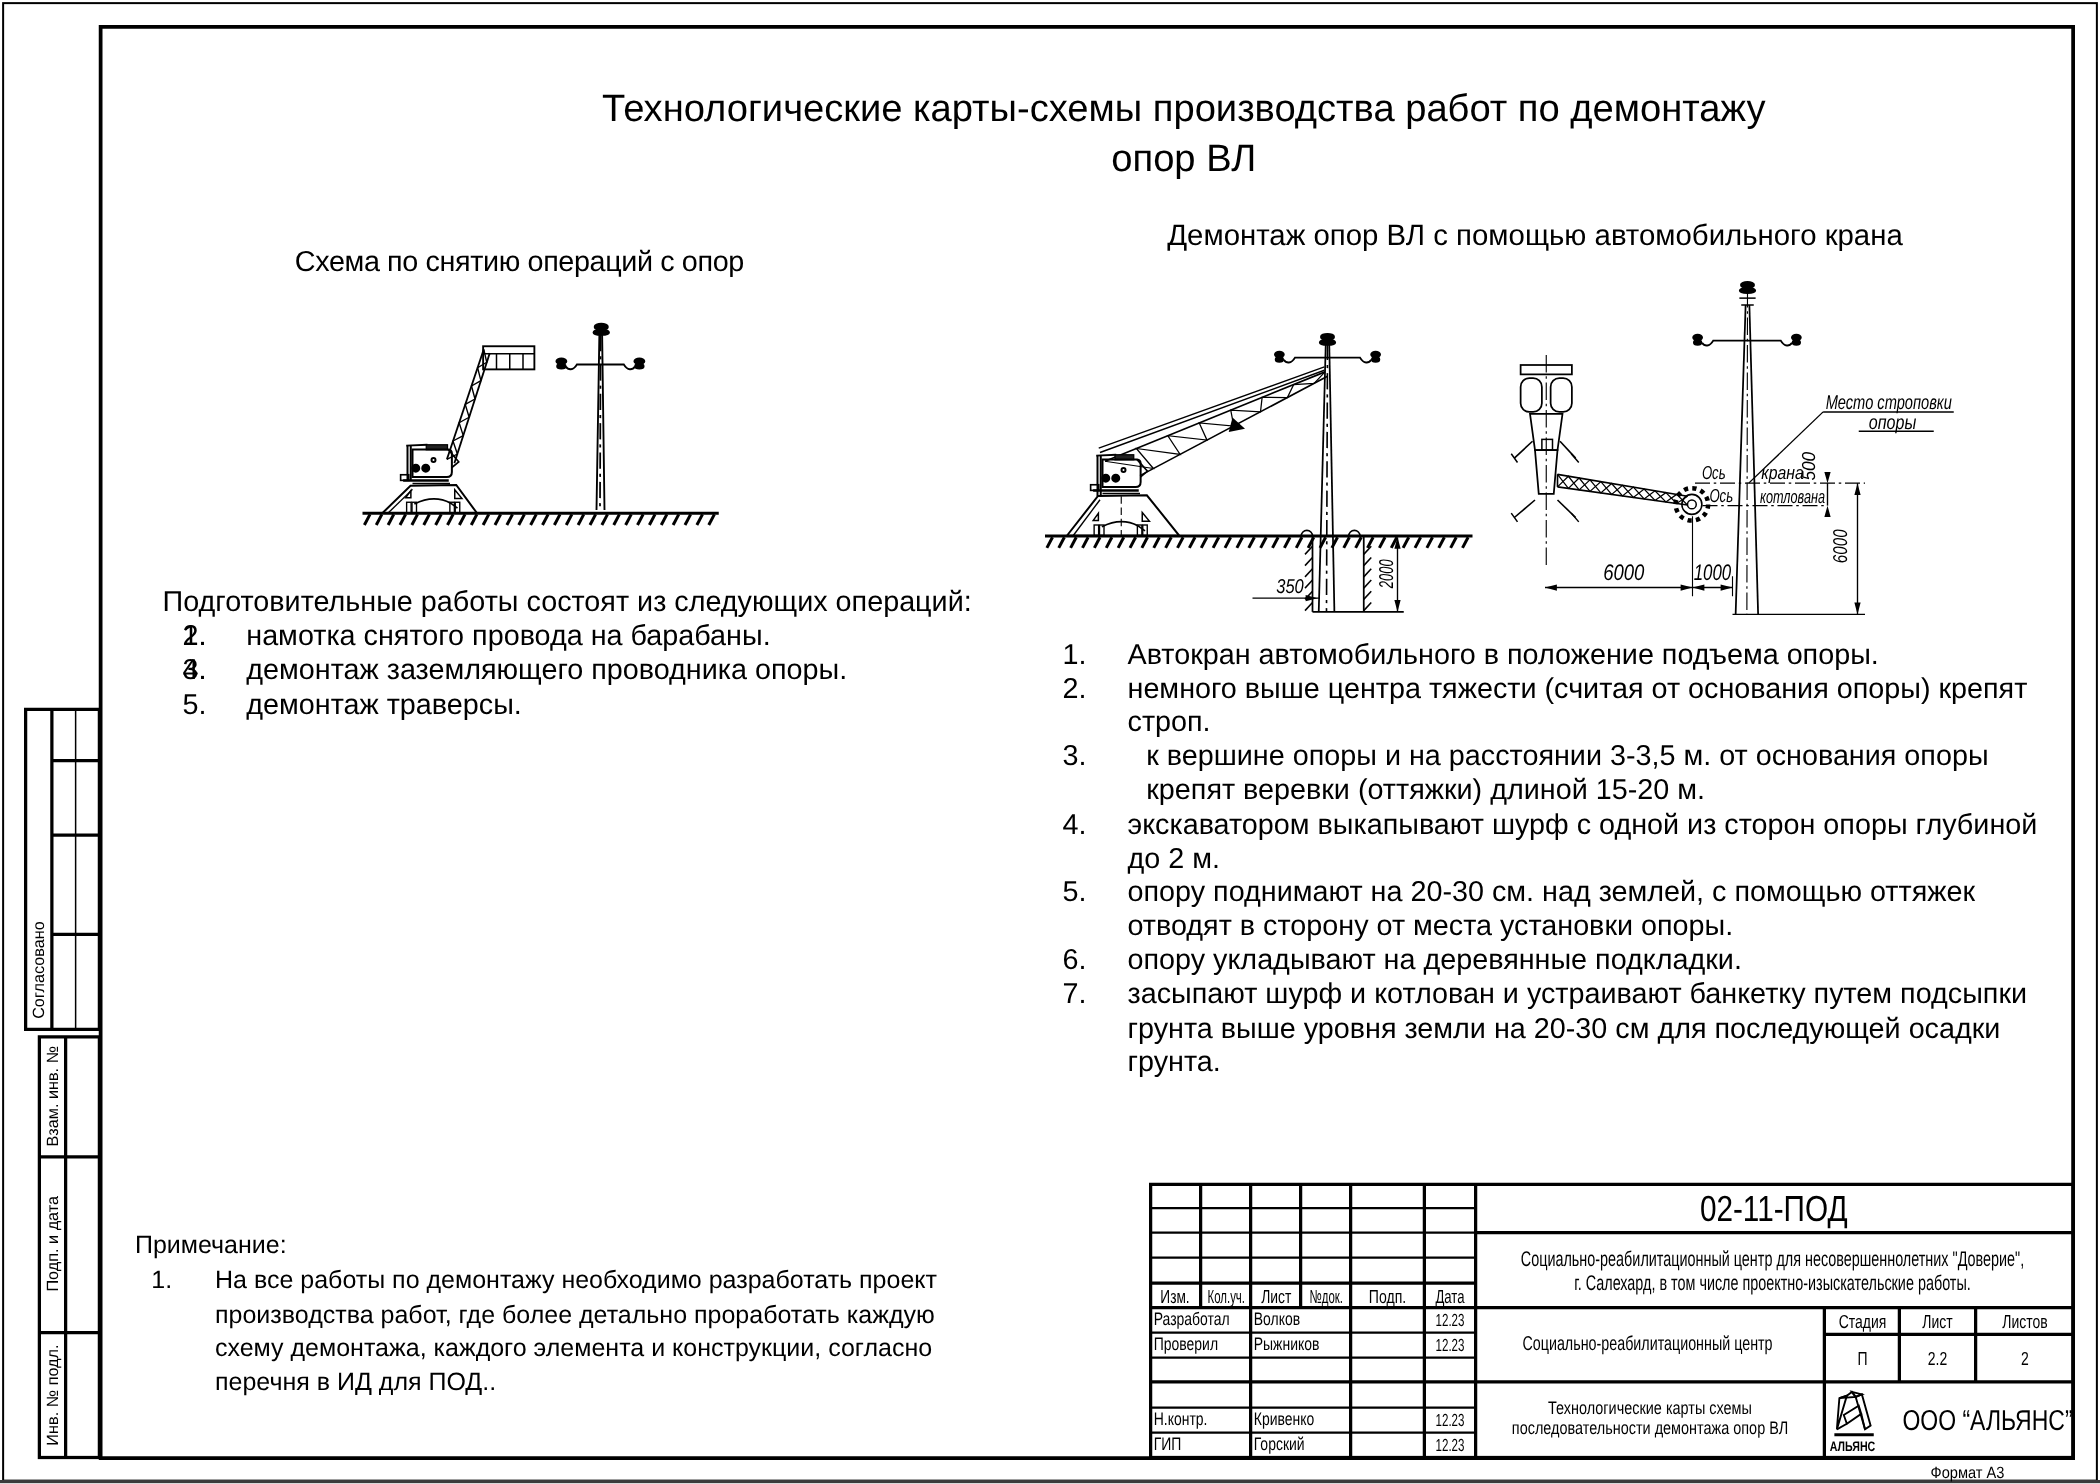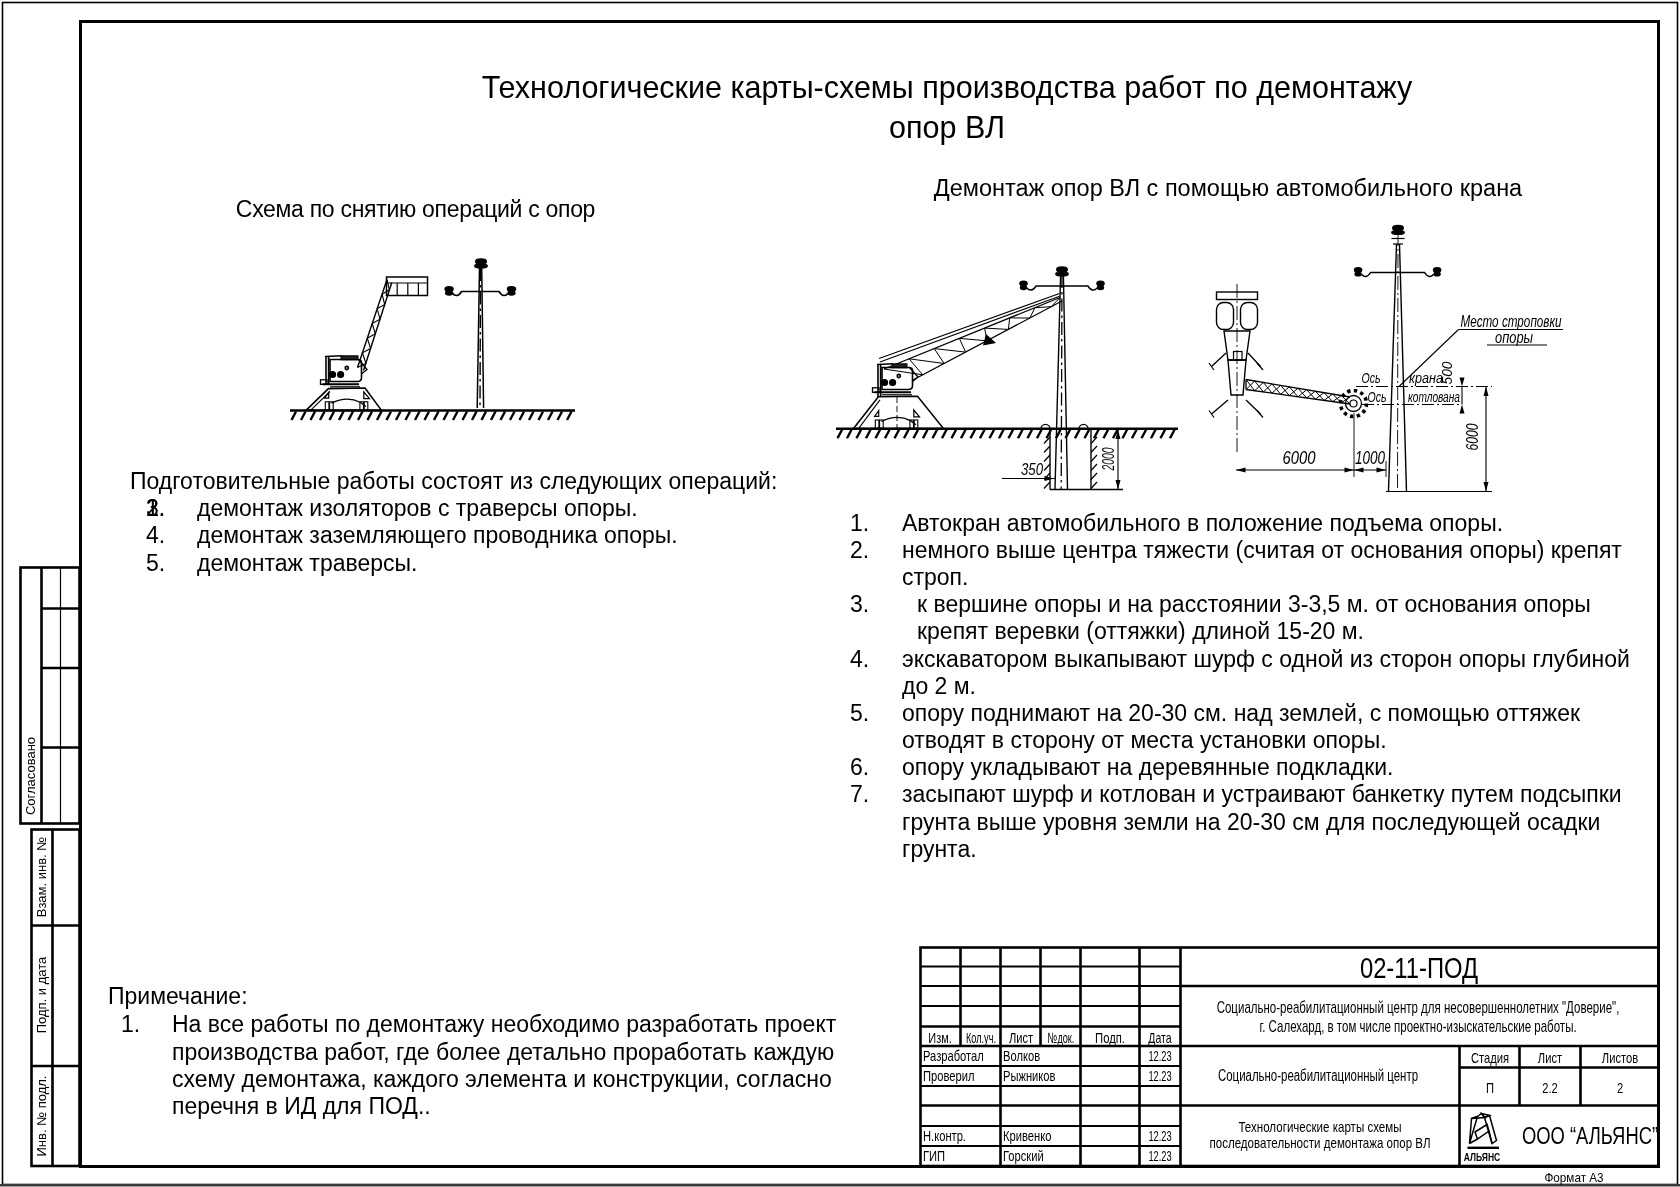--- a/index.html
+++ b/index.html
@@ -321,22 +321,22 @@
       <line x1="1467.5" y1="1147.8" x2="1499" y2="1147.8" stroke-width="2.4"></line>
     </g>
     <text x="1482" y="1160.5" font-size="11" font-weight="bold" text-anchor="middle" fill="#000" textLength="36.5" lengthAdjust="spacingAndGlyphs">АЛЬЯНС</text>
   </svg>
 <div style="position:absolute;left:340px;top:67.4px;width:1214px;text-align:center;font-size:30.5px;line-height:40px;">Технологические карты-схемы производства работ по демонтажу<br>опор ВЛ</div>
 <div style="position:absolute;left:143px;top:195.7px;width:545px;text-align:center;font-size:23px;line-height:27px;letter-spacing:-0.3px;">Схема по снятию операций с опор</div>
 <div style="position:absolute;left:878px;top:175.3px;width:700px;text-align:center;font-size:23.5px;line-height:27px;white-space:nowrap;">Демонтаж опор ВЛ с помощью автомобильного крана</div>
 <div style="position:absolute;left:130px;top:467.8px;width:740px;font-size:23px;line-height:27.3px;">
     <div>Подготовительные работы состоят из следующих операций:</div>
     <div><span style="position:absolute;left:16px">1.</span></div>
-    <div><span style="position:absolute;left:16px">2.</span></div>
-    <div><span style="position:absolute;left:16px">3.</span><span style="margin-left:67px">демонтаж изоляторов с траверсы опоры.</span></div>
+    <div><span style="position:absolute;left:16px">2.</span><span style="margin-left:67px">намотка снятого провода на барабаны.</span></div>
+    <div><span style="position:absolute;left:16px">3.</span></div>
     <div><span style="position:absolute;left:16px">4.</span><span style="margin-left:67px">демонтаж заземляющего проводника опоры.</span></div>
     <div><span style="position:absolute;left:16px">5.</span><span style="margin-left:67px">демонтаж траверсы.</span></div>
   </div>
 <div style="position:absolute;left:833px;top:509.8px;width:840px;font-size:23px;line-height:27.15px;">
     <div style="position:relative">
       <span style="position:absolute;left:17px">1.</span>
       <div style="margin-left:69px">Автокран автомобильного в положение подъема опоры.</div>
     </div>
     <div style="position:relative">
       <span style="position:absolute;left:17px">2.</span>
@@ -356,21 +356,21 @@
     </div>
     <div style="position:relative">
       <span style="position:absolute;left:17px">6.</span>
       <div style="margin-left:69px">опору укладывают на деревянные подкладки.</div>
     </div>
     <div style="position:relative">
       <span style="position:absolute;left:17px">7.</span>
       <div style="margin-left:69px">засыпают шурф и котлован и устраивают банкетку путем подсыпки<br>грунта выше уровня земли на 20-30 см для последующей осадки<br>грунта.</div>
     </div>
   </div>
-<div style="position:absolute;left:108px;top:982.7px;width:780px;font-size:23px;line-height:27.3px;">
+<div style="position:absolute;left:108px;top:982.7px;width:780px;font-size:20px;line-height:27.3px;">
     <div style="margin-bottom:1.3px">Примечание:</div>
     <div style="position:relative">
       <span style="position:absolute;left:13px">1.</span>
       <div style="margin-left:64px">На все работы по демонтажу необходимо разработать проект<br>производства работ, где более детально проработать каждую<br>схему демонтажа, каждого элемента и конструкции, согласно<br>перечня в ИД для ПОД..</div>
     </div>
   </div>
 <div style="position:absolute;left:-49px;top:766px;width:160px;height:20px;text-align:center;font-size:13px;transform:rotate(-90deg);line-height:20px;">Согласовано</div>
 <div style="position:absolute;left:-38px;top:867px;width:160px;height:20px;text-align:center;font-size:13px;transform:rotate(-90deg);line-height:20px;">Взам. инв. №</div>
 <div style="position:absolute;left:-38px;top:985px;width:160px;height:20px;text-align:center;font-size:13px;transform:rotate(-90deg);line-height:20px;">Подп. и дата</div>
 <div style="position:absolute;left:-38px;top:1106px;width:160px;height:20px;text-align:center;font-size:13px;transform:rotate(-90deg);line-height:20px;">Инв. № подл.</div>

